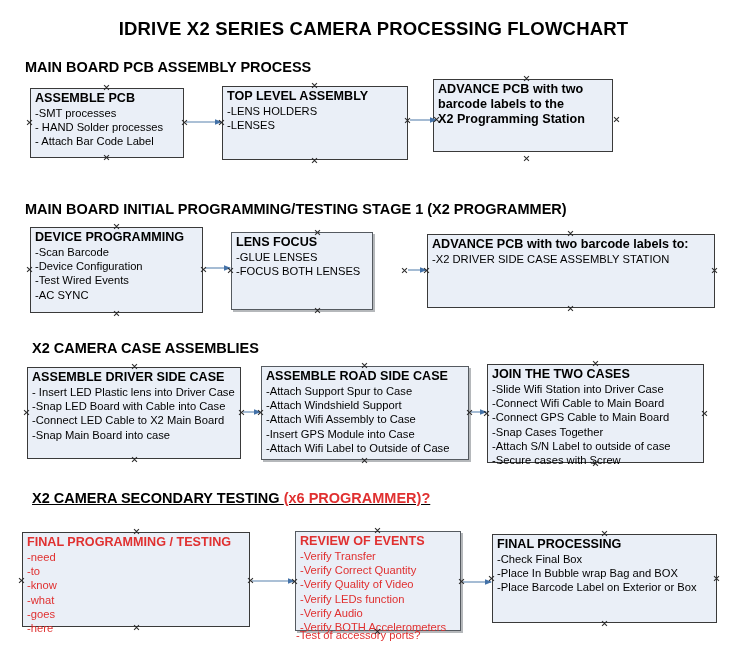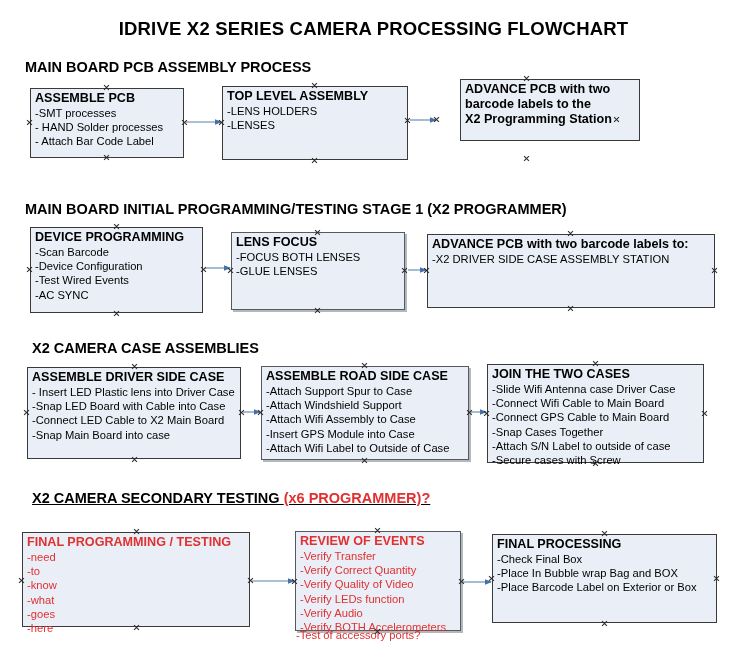--- a/index.html
+++ b/index.html
@@ -127,21 +127,21 @@
   </div>
 
   <div class="node" style="left:222px; top:86px; width:186px; height:74px;">
     <div class="node-inner">
       <div class="node-title">TOP LEVEL ASSEMBLY</div>
       <div class="node-line">-LENS HOLDERS</div>
       <div class="node-line">-LENSES</div>
     </div>
   </div>
 
-  <div class="node" style="left:460px; top:79px; width:180px; height:62px;">
+  <div class="node" style="left:433px; top:79px; width:180px; height:73px;">
     <div class="node-inner">
       <div class="node-title">ADVANCE PCB with two</div>
       <div class="node-title">barcode labels to the</div>
       <div class="node-title"> X2 Programming Station</div>
     </div>
   </div>
 
   <div class="section-head" style="left:25px; top:201px;">
     <span>MAIN BOARD INITIAL PROGRAMMING/TESTING STAGE 1 (X2 PROGRAMMER)</span>
   </div>
@@ -149,25 +149,25 @@
   <div class="node" style="left:30px; top:227px; width:173px; height:86px;">
     <div class="node-inner">
       <div class="node-title">DEVICE PROGRAMMING</div>
       <div class="node-line">-Scan Barcode</div>
       <div class="node-line">-Device Configuration</div>
       <div class="node-line">-Test Wired Events</div>
       <div class="node-line">-AC SYNC</div>
     </div>
   </div>
 
-  <div class="node shadow" style="left:231px; top:232px; width:174px; height:78px;">
+  <div class="node shadow" style="left:231px; top:232px; width:142px; height:78px;">
     <div class="node-inner">
       <div class="node-title">LENS FOCUS</div>
+      <div class="node-line">-GLUE LENSES</div>
       <div class="node-line">-FOCUS BOTH LENSES</div>
-      <div class="node-line">-GLUE LENSES</div>
     </div>
   </div>
 
   <div class="node" style="left:427px; top:234px; width:288px; height:74px;padding-left:13px;">
     <div class="node-inner">
       <div class="node-title">ADVANCE PCB with two barcode labels to:</div>
       <div class="node-line">-X2 DRIVER  SIDE  CASE  ASSEMBLY STATION</div>
     </div>
   </div>
 
@@ -192,21 +192,21 @@
       <div class="node-line">-Attach Windshield Support</div>
       <div class="node-line">-Attach Wifi Assembly to Case</div>
       <div class="node-line">-Insert GPS Module into Case</div>
       <div class="node-line">-Attach Wifi Label to Outside of Case</div>
     </div>
   </div>
 
   <div class="node" style="left:487px; top:364px; width:217px; height:99px;">
     <div class="node-inner">
       <div class="node-title">JOIN THE TWO CASES</div>
-      <div class="node-line">-Slide Wifi Antenna case Driver Case</div>
+      <div class="node-line">-Slide Wifi Station into Driver Case</div>
       <div class="node-line">-Connect Wifi Cable to Main Board</div>
       <div class="node-line">-Connect GPS Cable to Main Board</div>
       <div class="node-line">-Snap Cases Together</div>
       <div class="node-line">-Attach S/N Label to outside of case</div>
       <div class="node-line">-Secure cases with Screw</div>
     </div>
   </div>
 
   <div class="section-head" style="left:32px; top:490px;text-decoration:underline;">
     <span>X2 CAMERA SECONDARY TESTING </span><span class="red">(x6 PROGRAMMER)?</span>

